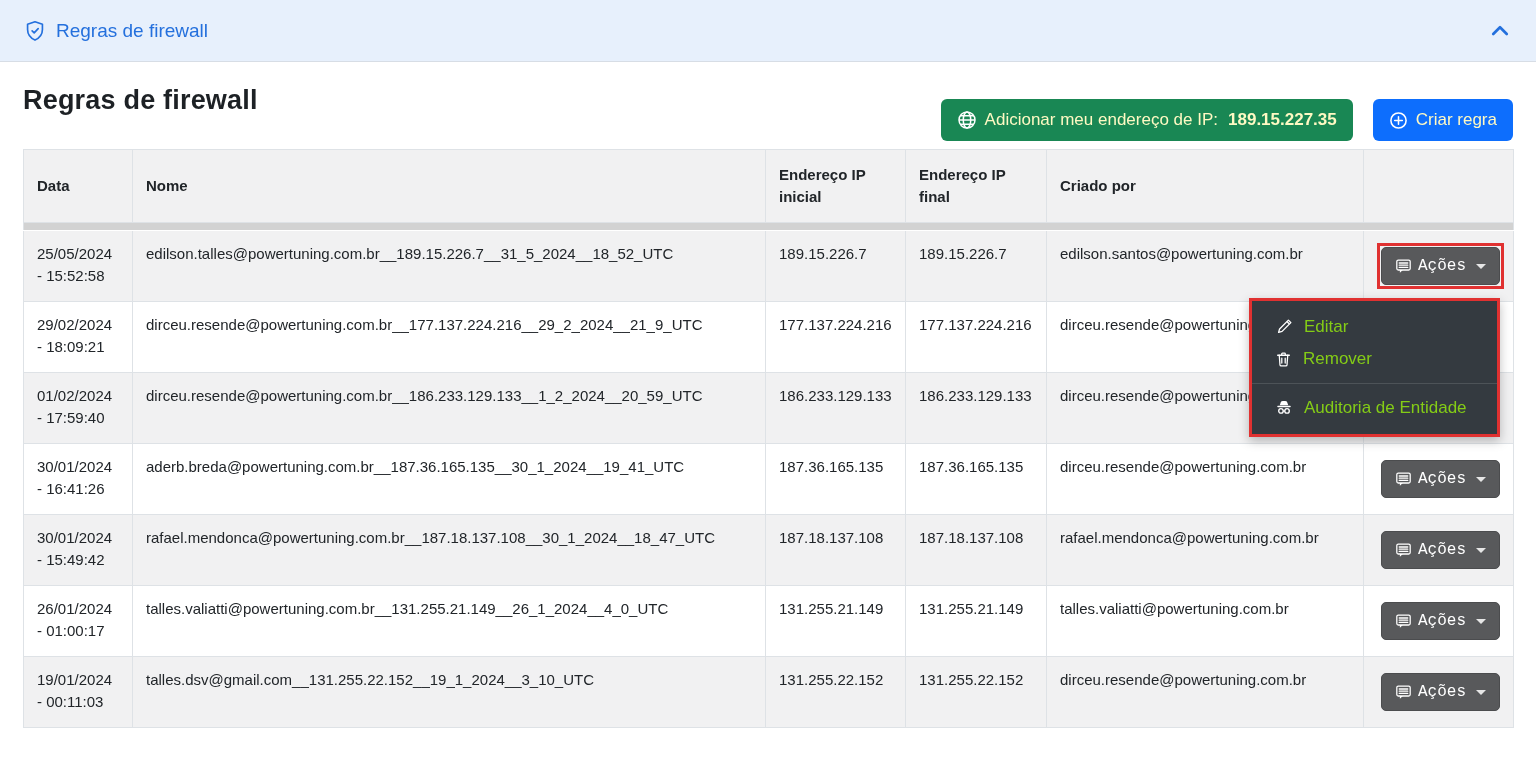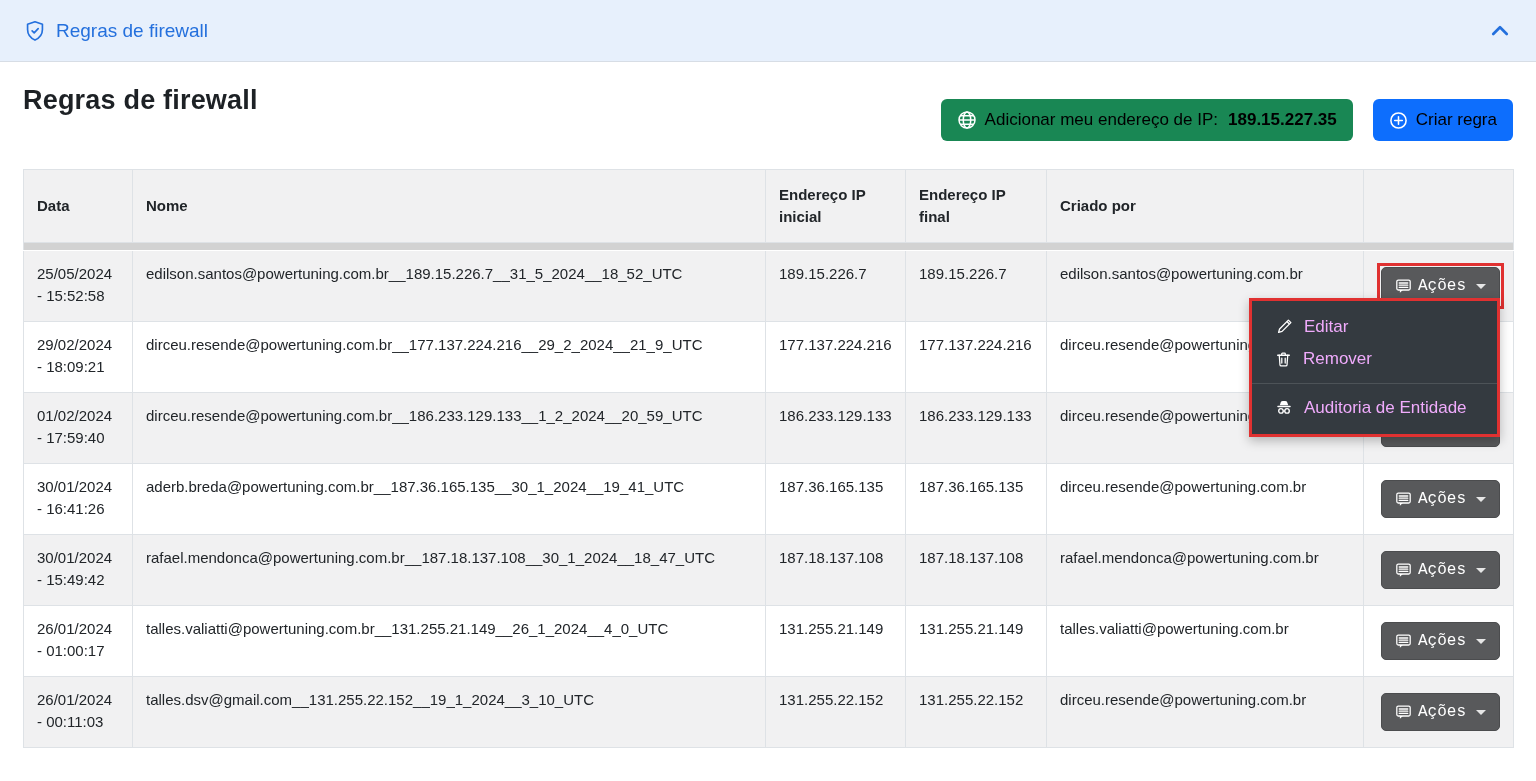--- a/index.html
+++ b/index.html
@@ -31,28 +31,28 @@
   .panel-bar .ptitle{font-size:19px;margin-left:10px;}
   .panel-bar .spacer{flex:1;}
   .icon-btn{background:none;border:none;padding:0;cursor:pointer;color:var(--panel-text);display:flex;align-items:center;}
 
   
   .content{padding:0 23px;}
   .page-head{display:flex;justify-content:space-between;align-items:flex-start;margin-top:23px;}
   h1{margin:0;font-size:27px;font-weight:700;color:#1d2125;letter-spacing:.2px;}
   .head-actions{display:flex;gap:20px;margin-top:14px;}
   .btn{display:inline-flex;align-items:center;gap:8px;border:none;border-radius:6px;
-       height:42px;padding:0 16px;font-size:17px;color:#000000;cursor:pointer;
+       height:42px;padding:0 16px;font-size:17px;color:#fef9c3;cursor:pointer;
        font-family:"Liberation Sans","DejaVu Sans",sans-serif;}
   .btn-green{background:var(--success-green);}
   .btn-blue{background:var(--accent-blue);}
   .btn b{margin-left:2px;}
 
   
-  table.fw{width:1490px;border-collapse:collapse;margin-top:28px;table-layout:fixed;font-size:15px;}
+  table.fw{width:1490px;border-collapse:collapse;margin-top:8px;table-layout:fixed;font-size:15px;}
   table.fw th, table.fw td{border:1px solid var(--border-gray);vertical-align:top;text-align:left;
     padding:12px 13px;line-height:1.45;overflow:hidden;white-space:normal;word-wrap:break-word;}
   table.fw thead th{background:var(--stripe-gray);font-weight:700;height:73px;vertical-align:middle;padding-top:8px;padding-bottom:8px;}
   tr.band td{background:var(--band-gray);height:8px;padding:0;border-left:1px solid var(--border-gray);border-right:1px solid var(--border-gray);border-top:1px solid #fff;border-bottom:1px solid #fff;}
   tbody tr.data-row{height:70px;}
   tbody tr.data-row.striped td{background:var(--stripe-gray);}
   td.actions-cell{padding:6px 10px 6px 8px;text-align:right;vertical-align:top;}
 
   
   .annot{display:inline-block;border:3px solid transparent;padding:1px;}
@@ -60,21 +60,21 @@
   .acoes-btn{display:inline-flex;align-items:center;gap:6px;background:var(--button-gray);
     color:#fff;border:1px solid #4b4c4e;border-radius:5px;height:38px;padding:0 13px;
     font-size:16px;cursor:pointer;font-family:Liberation Mono, monospace;}
   .caret{width:0;height:0;border-left:5px solid transparent;border-right:5px solid transparent;
     border-top:5px solid rgba(255,255,255,.85);margin-left:4px;}
 
   
   .dropdown-menu{
     position:absolute;left:1249px;top:298px;width:251px;z-index:20;
     background:var(--menu-bg);border:3px solid var(--annotation-red);
-    padding:10px 0;color:#f0abfc;box-shadow:0 4px 10px rgba(0,0,0,.25);
+    padding:10px 0;color:#84cc16;box-shadow:0 4px 10px rgba(0,0,0,.25);
   }
   .menu-item{display:flex;align-items:center;gap:11px;padding:6px 23px;font-size:17px;cursor:pointer;white-space:nowrap;}
   .menu-divider{border-top:1px solid #4d5358;margin:8px 0;}
 
   svg{display:block;}
 </style>
 </head>
 <body>
 
 <div class="panel-bar">
@@ -141,21 +141,21 @@
         <th>Criado por</th>
         <th></th>
       </tr>
       <tr class="band">
           <td colspan="6"></td>
         </tr>
     </thead>
     <tbody>
         <tr class="data-row striped">
     <td>25/05/2024 - 15:52:58</td>
-    <td>edilson.santos@powertuning.com.br__189.15.226.7__31_5_2024__18_52_UTC</td>
+    <td>edilson.talles@powertuning.com.br__189.15.226.7__31_5_2024__18_52_UTC</td>
     <td>189.15.226.7</td>
     <td>189.15.226.7</td>
     <td>edilson.santos@powertuning.com.br</td>
     <td class="actions-cell">
       <span class="annot red">
         <button class="acoes-btn">
           <span>
             <svg width="17" height="17" viewBox="0 0 16 16" fill="none" stroke="#fff" stroke-width="1.2" stroke-linecap="round" stroke-linejoin="round">
               <rect x="1.7" y="2" width="12.6" height="9.3" rx="1.4"></rect>
               <path d="M4 4.7 H12 M4 6.8 H12 M4 8.9 H12"></path>
@@ -272,21 +272,21 @@
               <path d="M4.6 11.3 V13.8 L7.4 11.3" fill="#fff" stroke="none"></path>
             </svg>
           </span>
           <span class="acoes-label">Ações</span>
           <span class="caret"></span>
         </button>
       </span>
     </td>
   </tr>
         <tr class="data-row striped">
-    <td>26/01/2024 - 00:11:03</td>
+    <td>19/01/2024 - 00:11:03</td>
     <td>talles.dsv@gmail.com__131.255.22.152__19_1_2024__3_10_UTC</td>
     <td>131.255.22.152</td>
     <td>131.255.22.152</td>
     <td>dirceu.resende@powertuning.com.br</td>
     <td class="actions-cell">
       <span class="annot">
         <button class="acoes-btn">
           <span>
             <svg width="17" height="17" viewBox="0 0 16 16" fill="none" stroke="#fff" stroke-width="1.2" stroke-linecap="round" stroke-linejoin="round">
               <rect x="1.7" y="2" width="12.6" height="9.3" rx="1.4"></rect>

